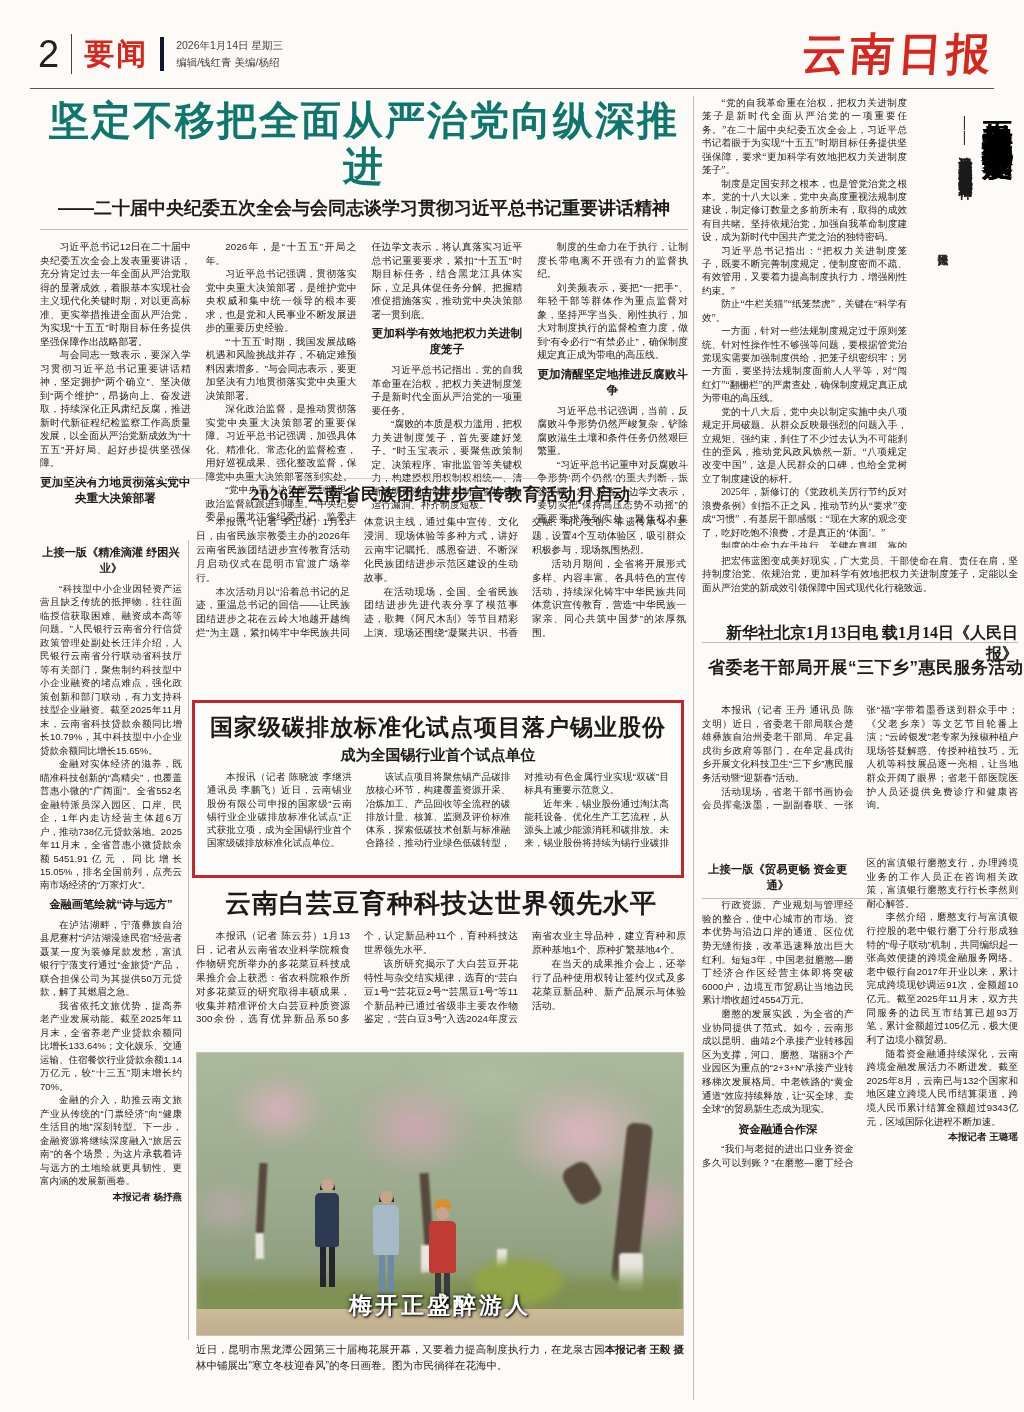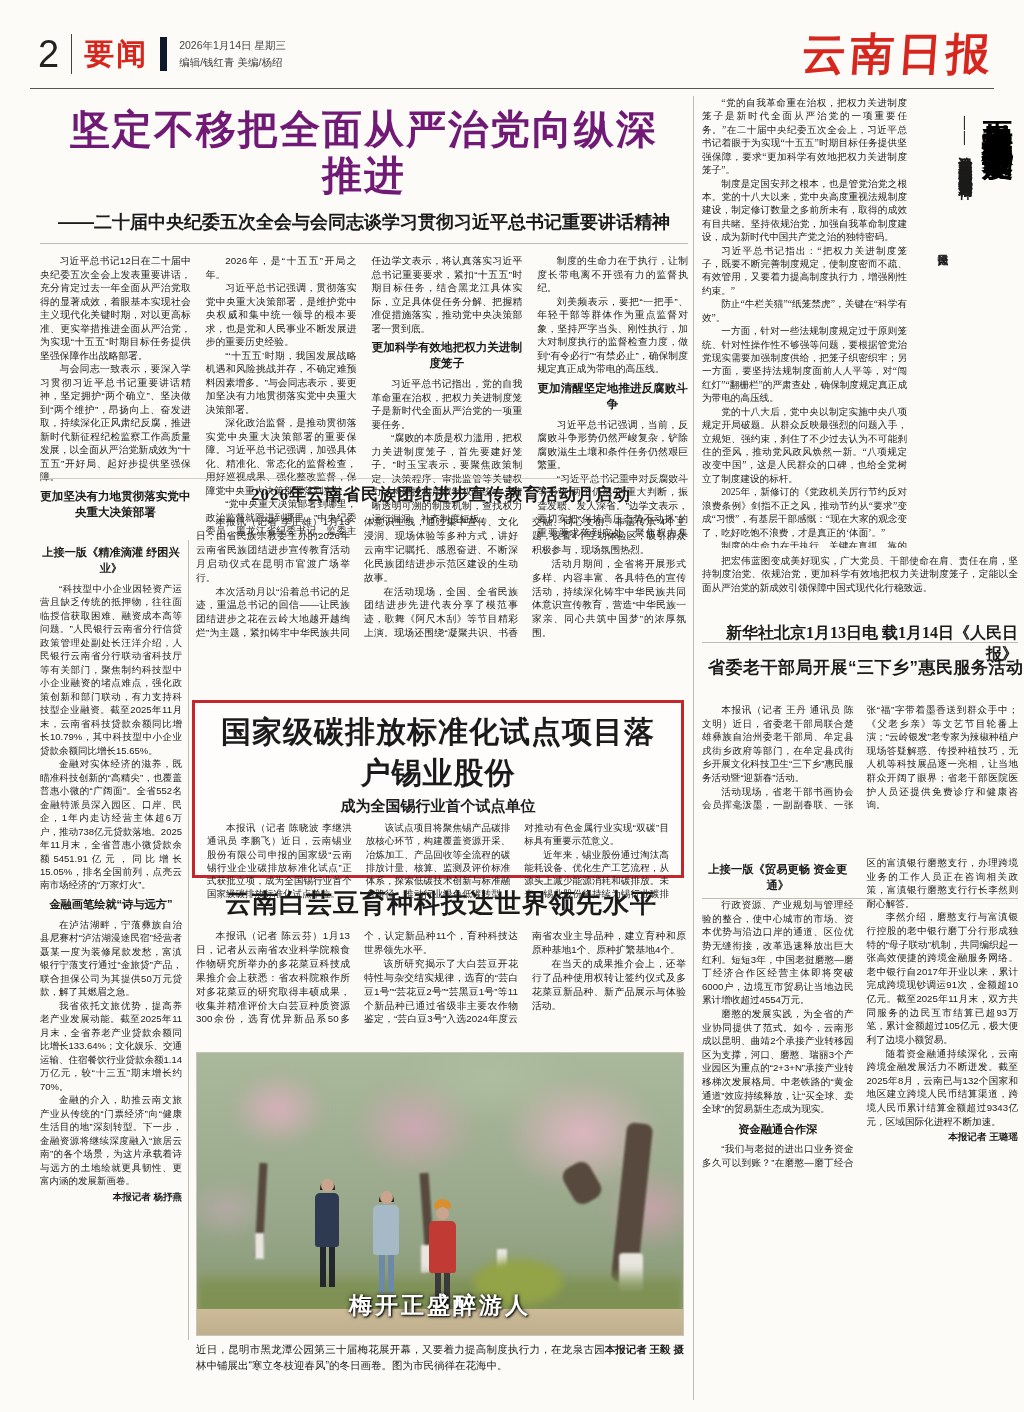--- a/index.html
+++ b/index.html
@@ -7,32 +7,32 @@
     width:1024px;height:1412px;position:relative;
     background:#fcfbf8;color:#1b1b1b;
     font-family:"Liberation Sans",sans-serif;
     overflow:hidden;
   }
   
   .header{position:absolute;left:38px;top:26px;right:30px;height:56px;display:flex;align-items:center;}
   .pageno{font-size:38px;font-weight:400;color:#222;line-height:1;}
   .hdiv{width:1px;height:40px;background:#444;margin:0 12px;}
   .section-badge{font-size:30px;font-weight:900;color:#d6261e;letter-spacing:2px;}
-  .hmeta{font-size:10.5px;color:#444;line-height:1.6;margin-left:12px;border-left:7px solid #0f172a;padding-left:12px;}
+  .hmeta{font-size:10.5px;color:#444;line-height:1.6;margin-left:12px;border-left:4px solid #0f172a;padding-left:12px;}
   .masthead{margin-left:auto;font-family:"Liberation Serif",serif;font-weight:900;font-size:44px;color:#d6261e;transform:skewX(-4deg);letter-spacing:4px;}
   .header-rule{position:absolute;left:30px;right:30px;top:88px;height:1px;background:#555;}
 
   
   .cols p, .flowtext p{margin:0;text-indent:2em;text-align:justify;}
   .inline-sub{font-weight:900;text-align:center;margin:5px 0;font-size:1.18em;break-inside:avoid;text-indent:0;}
   .byline-right{text-align:right !important;font-weight:bold;text-indent:0 !important;margin-top:2px !important;}
 
   
   .lead{position:absolute;left:40px;top:94px;width:648px;}
-  .lead-headline{font-size:40px;font-weight:900;text-align:center;letter-spacing:2px;margin:12px;line-height:1.15;color:#701a75;}
+  .lead-headline{font-size:40px;font-weight:900;text-align:center;letter-spacing:2px;margin:3px;line-height:1.15;color:#0f766e;}
   .lead-subtitle{font-size:18px;font-weight:700;text-align:center;margin-top:7px;padding-bottom:9px;border-bottom:1px solid #bbb;}
   .lead-cols{margin-top:10px;column-count:4;column-gap:15px;height:296px;overflow:hidden;font-size:9.8px;line-height:1.38;}
 
   
   .editorial{position:absolute;left:702px;top:96px;width:316px;height:540px;font-family:"Liberation Serif",serif;}
   .ed-flex{display:flex;height:452px;}
   .ed-text{flex:1;font-size:9.6px;line-height:1.4;overflow:hidden;padding-right:7px;color:#222;}
   .ed-titles{width:104px;display:flex;justify-content:flex-end;}
   .ed-byline{writing-mode:vertical-rl;font-size:11px;padding-top:150px;color:#222;width:16px;}
   .ed-subtitle{writing-mode:vertical-rl;font-size:14px;font-weight:700;padding-top:20px;width:24px;letter-spacing:1px;}
@@ -42,21 +42,21 @@
 
   
   .leftcol{position:absolute;left:40px;top:540px;width:142px;font-size:9.5px;line-height:1.42;}
 
   
   .minzu{position:absolute;left:196px;top:483px;width:490px;}
   .mid-headline{font-size:17px;font-weight:900;text-align:center;margin:0;letter-spacing:1px;font-family:Liberation Serif, serif;}
   .minzu .cols{margin-top:9px;column-count:3;column-gap:14px;height:148px;overflow:hidden;font-size:9.8px;line-height:1.42;}
 
   .carbon{position:absolute;left:192px;top:700px;width:492px;height:178px;border:3px solid #c1272d;background:#fffdfb;box-sizing:border-box;padding:7px 12px 6px;}
-  .carbon-headline{font-size:30px;font-weight:900;text-align:center;margin:2px 0 0;letter-spacing:1px;}
+  .carbon-headline{font-size:23px;font-weight:900;text-align:center;margin:2px 0 0;letter-spacing:1px;}
   .carbon-sub{font-family:"Liberation Serif",serif;font-size:15px;font-weight:700;text-align:center;margin:3px 0 5px;}
   .carbon .cols{column-count:3;column-gap:14px;height:100px;overflow:hidden;font-size:9.5px;line-height:1.4;}
 
   .beans{position:absolute;left:196px;top:886px;width:490px;}
   .beans .cols{margin-top:8px;column-count:3;column-gap:14px;height:112px;overflow:hidden;font-size:9.8px;line-height:1.42;}
   .beans-headline{font-size:26px;font-weight:900;text-align:center;margin:0;letter-spacing:1px;}
 
   
   .photo-wrap{position:absolute;left:196px;top:1052px;width:488px;}
   .photo{position:relative;height:282px;overflow:hidden;border:1px solid #c9c4ba;background:linear-gradient(180deg,#aab89b 0%,#9aa98c 55%,#8fa07f 75%,#b5a98c 100%);}

